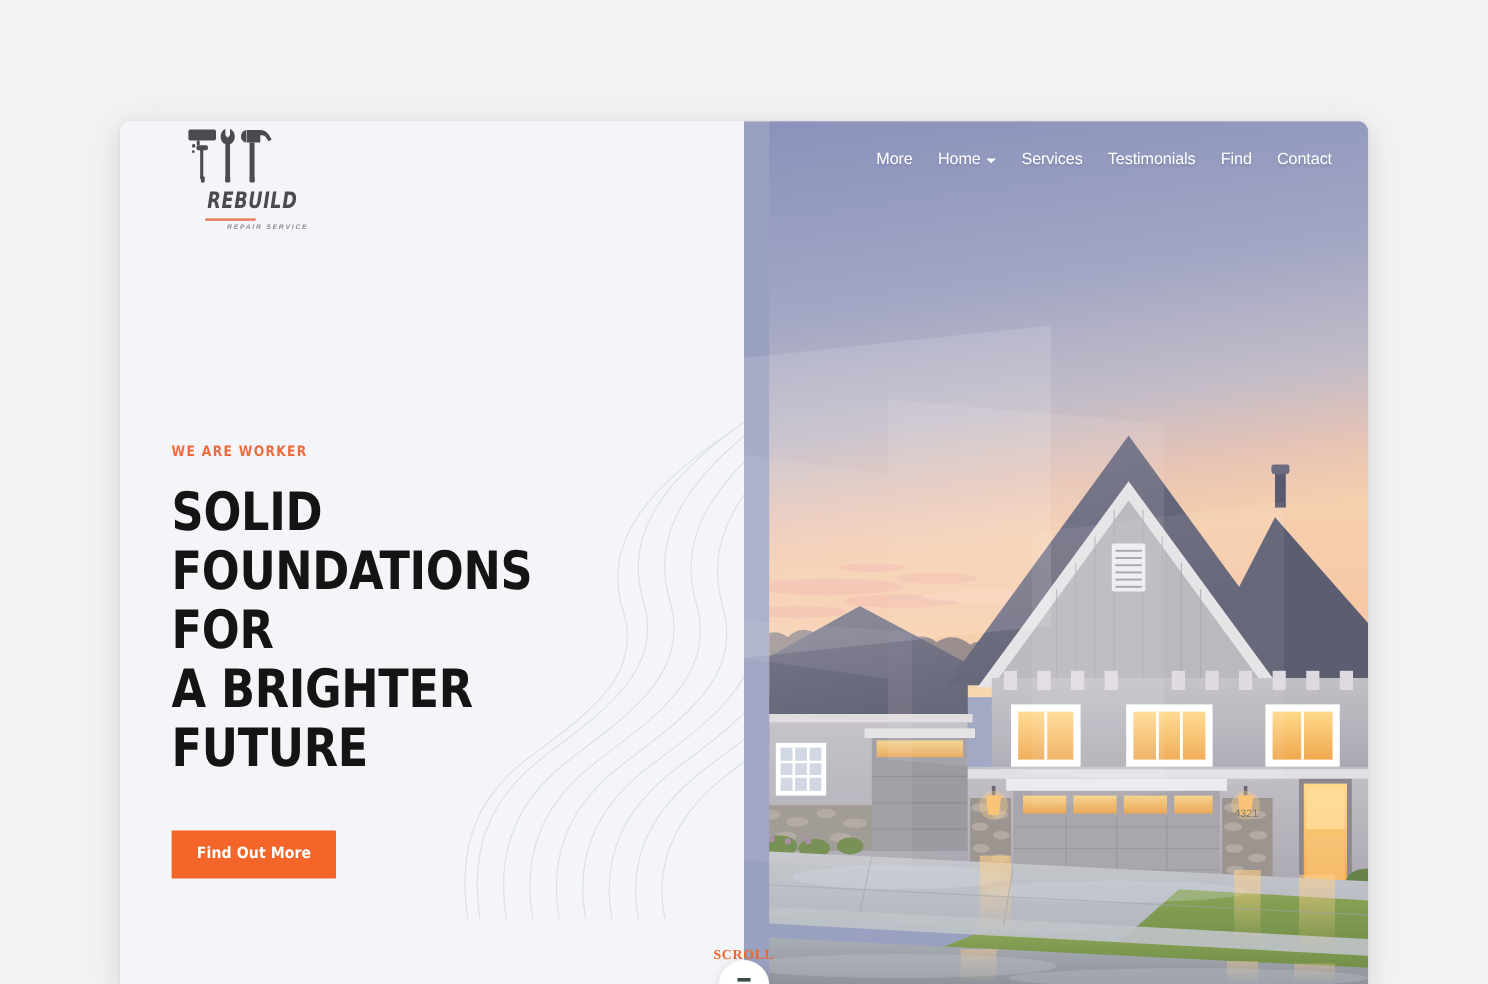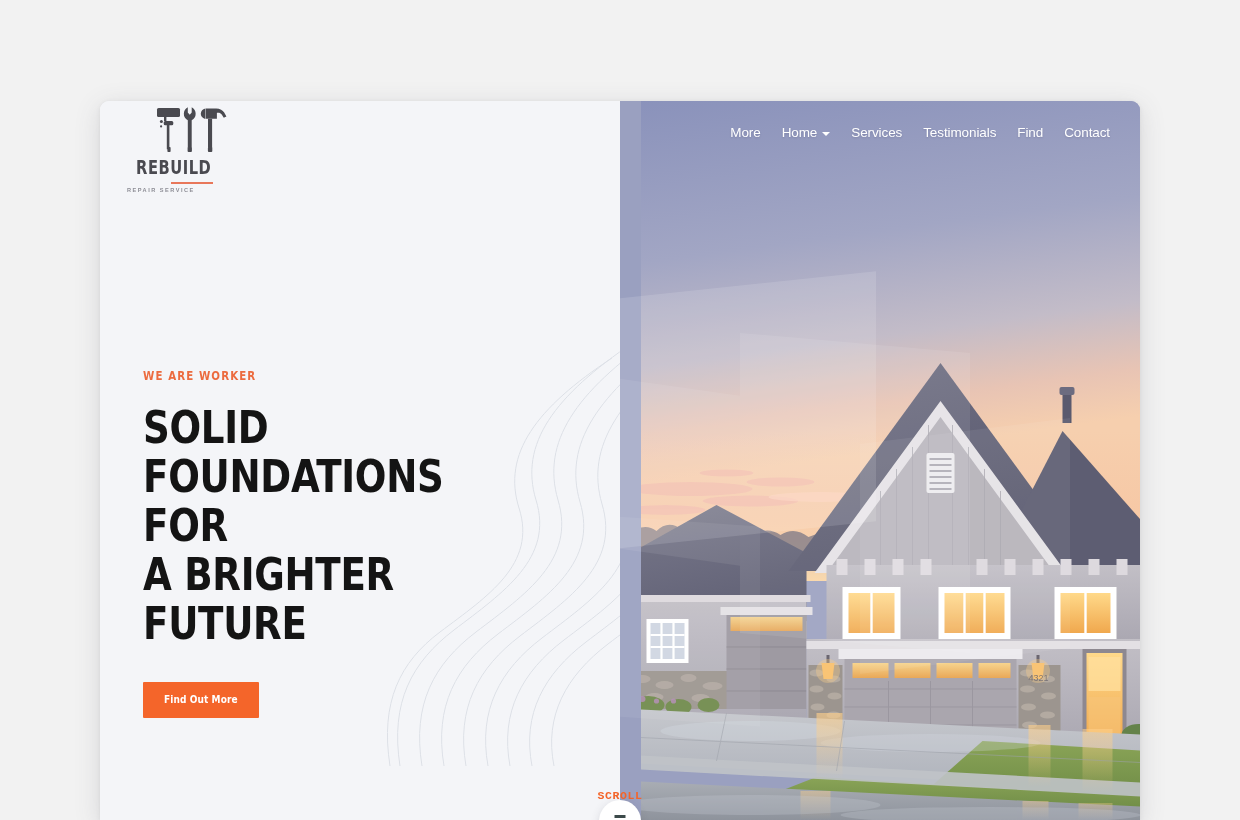--- a/index.html
+++ b/index.html
@@ -56,21 +56,22 @@
     stroke: #d9dde4;
     stroke-width: 1;
   }
 
   
   #logo {
     position: absolute;
     left: 27px;
     top: 4px;
     width: 130px;
-    text-align: left;
+    text-align: right;
+    font-style: italic;
   }
   #logo-mark { display: block; margin: 0 auto; }
   #logo-word {
     font-family: "DejaVu Sans Condensed", "Liberation Sans Narrow", "Liberation Sans", sans-serif;
     font-weight: 700;
     font-size: 19px;
     letter-spacing: 0.6px;
     color: #4a4a50;
     line-height: 1;
     margin-top: 3px;
@@ -123,28 +124,28 @@
   #subcopy {
     margin-top: 22px;
     font-size: 13.2px;
     line-height: 20.5px;
     color: #4f5056;
     width: 318px;
     letter-spacing: -0.05px;
   }
   #cta {
     display: inline-block;
-    margin-top: 34px;
+    margin-top: 44px;
     background: #f4652a;
     color: #ffffff;
     border: none;
     padding: 12px 21px 13px;
     font-family: "DejaVu Sans Condensed", "Liberation Sans Narrow", "Liberation Sans", sans-serif;
     font-weight: 700;
-    font-size: 10px;
+    font-size: 13px;
     letter-spacing: 0.1px;
     cursor: pointer;
     border-radius: 1px;
   }
 
   
   #photo {
     position: absolute;
     left: 520px; top: 0;
     width: 520px;
@@ -198,21 +199,21 @@
     bottom: -22px;
     width: 0;
     z-index: 7;
     text-align: center;
   }
   #scroll-label {
     position: absolute;
     left: -36px;
     bottom: 40px;
     width: 72px;
-    font-family: Liberation Mono, monospace;
+    font-family: Liberation Serif, serif;
     font-weight: 700;
     font-size: 11.5px;
     letter-spacing: 0.6px;
     color: #f4652a;
   }
   #scroll-btn {
     position: absolute;
     left: -21px;
     bottom: 0;
     width: 42px;

